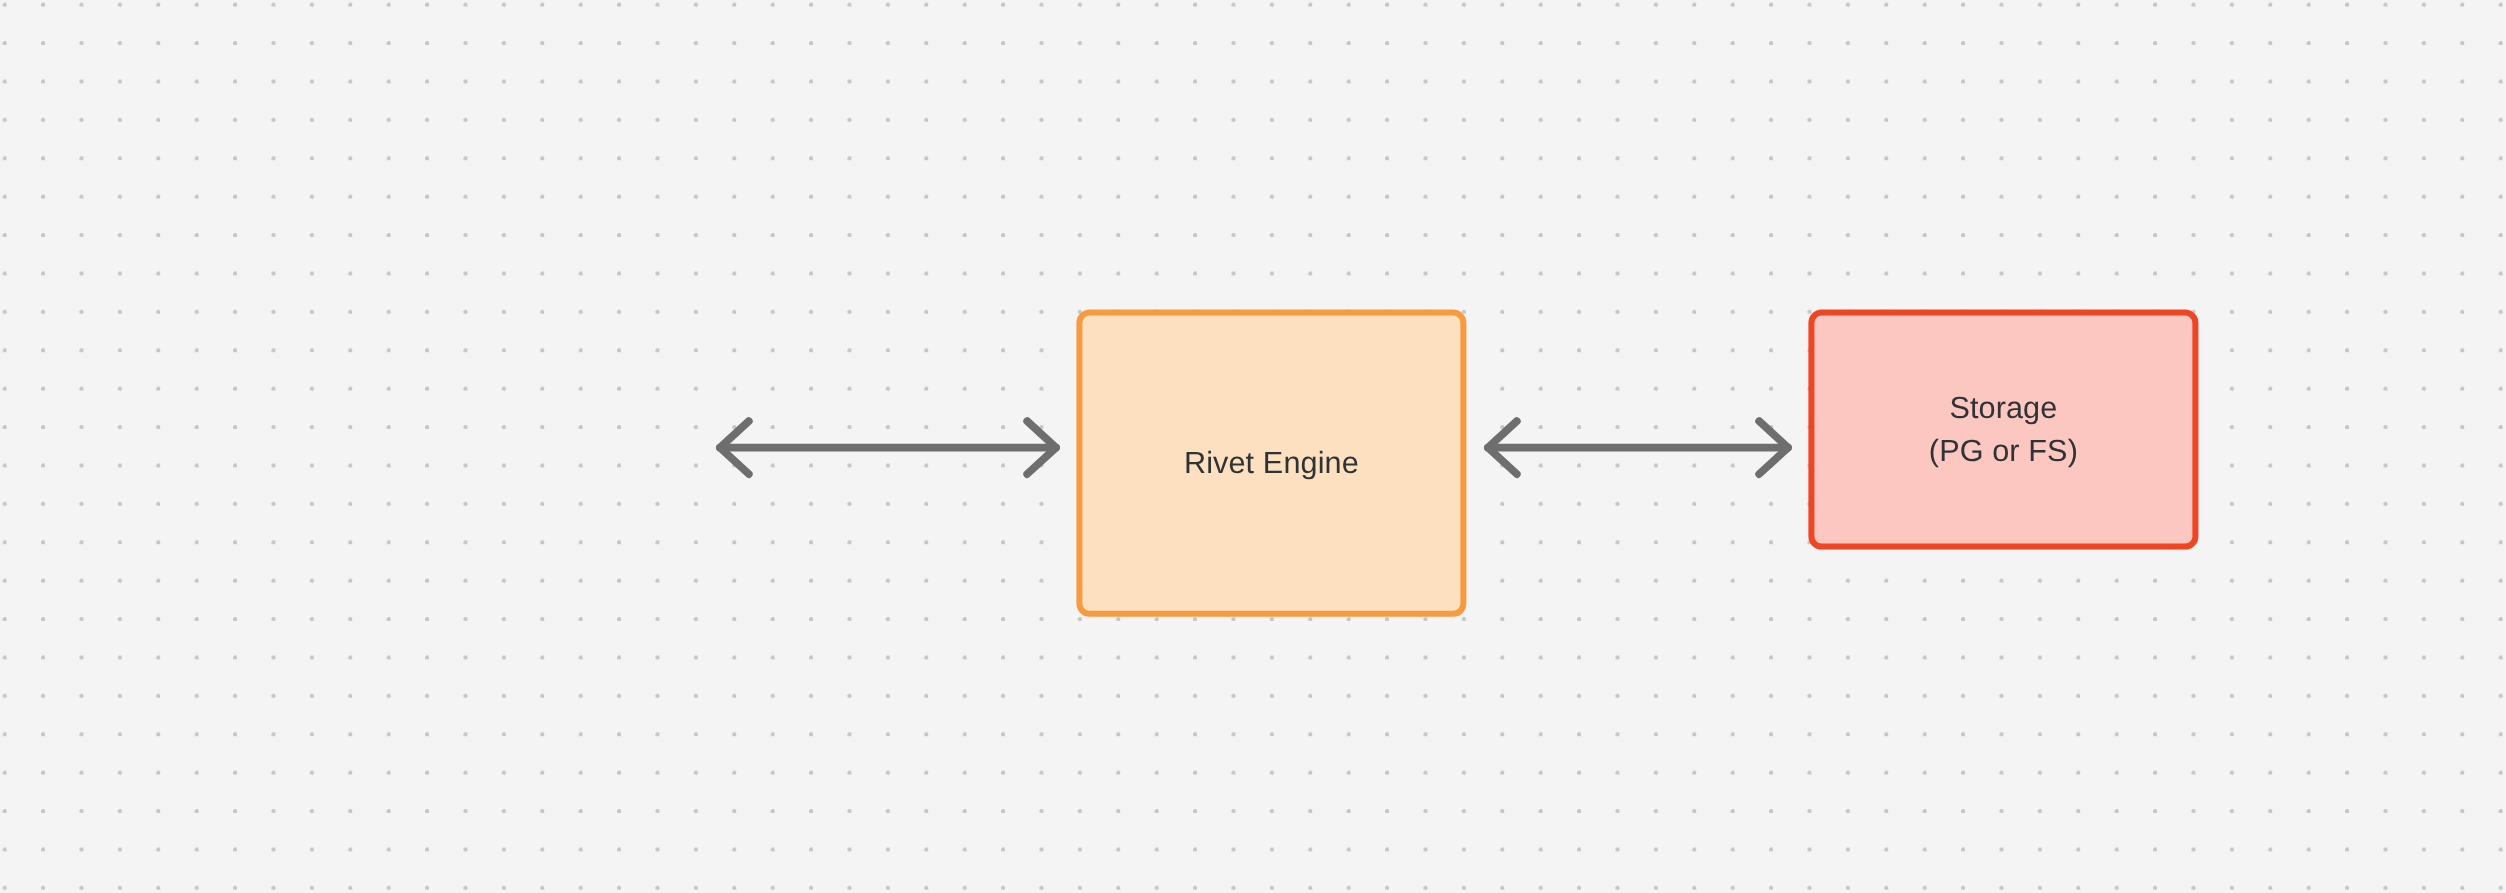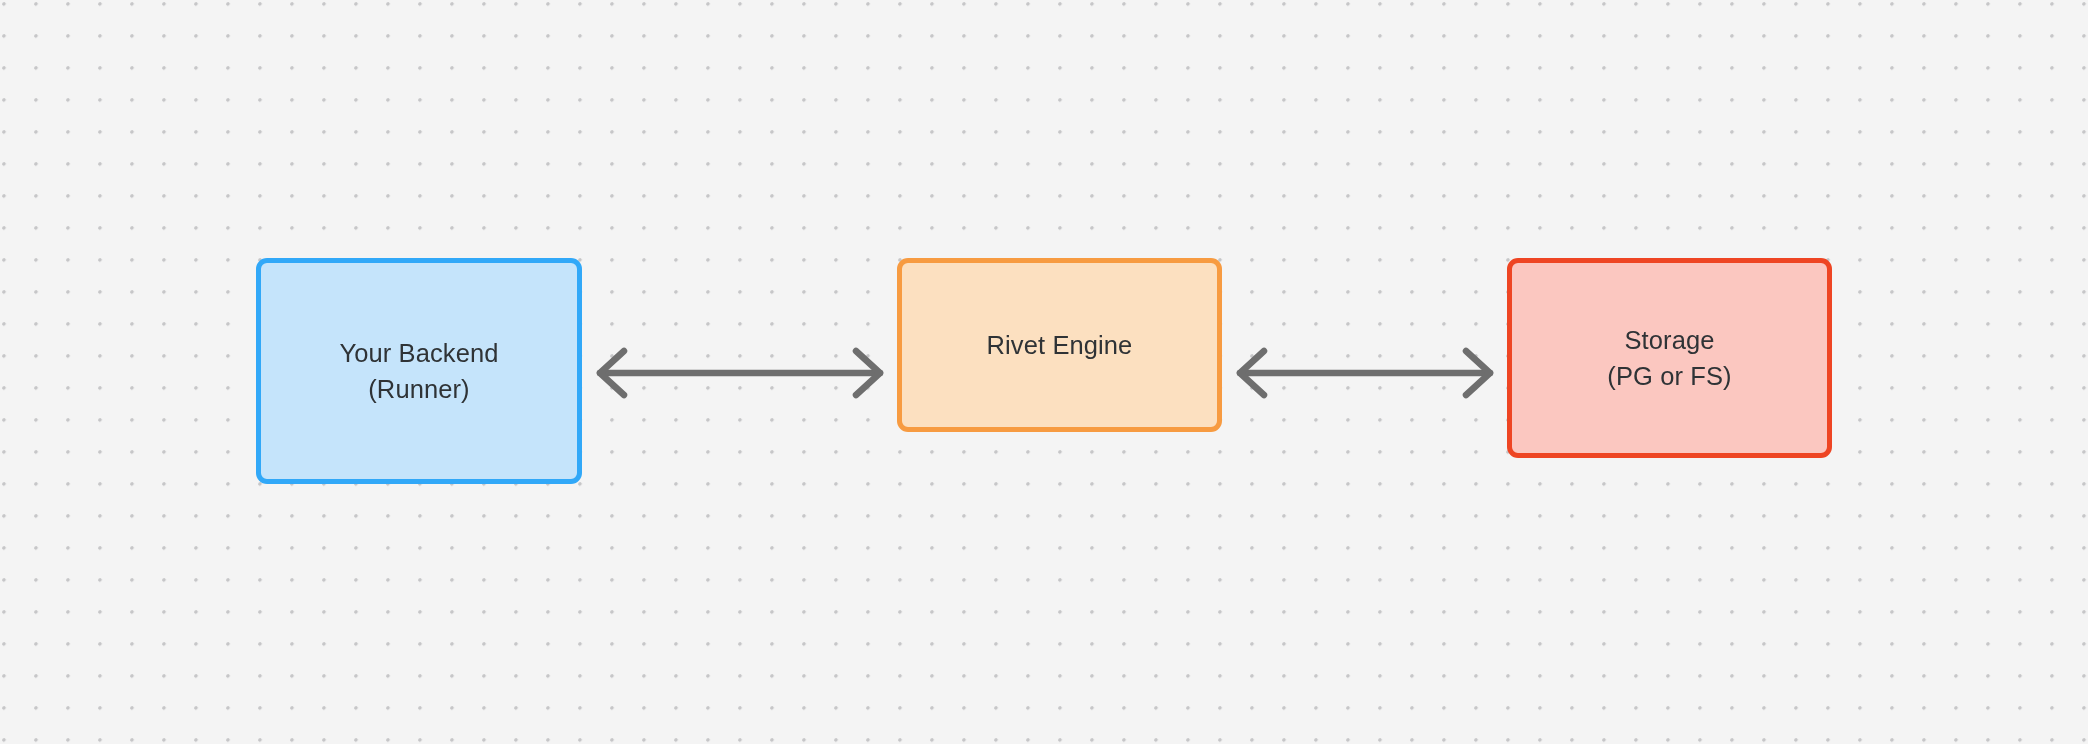--- a/index.html
+++ b/index.html
@@ -54,21 +54,21 @@
     top: 258px;
     width: 326px;
     height: 226px;
     background: #c5e4fb;
     border-color: #31a8f8;
   }
   #node-engine {
     left: 897px;
     top: 258px;
     width: 325px;
-    height: 174px;
+    height: 256px;
     background: #fce0c0;
     border-color: #f79b41;
   }
   #node-storage {
     left: 1507px;
     top: 258px;
     width: 325px;
     height: 200px;
     background: #fbc7c0;
     border-color: #ee4523;
@@ -93,24 +93,20 @@
     width: 100%;
     height: 100%;
     overflow: visible;
   }
 </style>
 </head>
 <body>
 
 <div id="canvas">
 
-  <div class="node" id="node-backend">
-    <span class="node-line">Your Backend</span>
-    <span class="node-line">(Runner)</span>
-  </div>
 
   <div class="edge" id="edge-backend-engine">
     <svg viewBox="0 0 296 84" preserveAspectRatio="none" aria-hidden="true">
       <g fill="none" stroke="#6e6e6e" stroke-width="6.5" stroke-linecap="round" stroke-linejoin="round">
         <line x1="8" y1="42" x2="288" y2="42"></line>
         <polyline points="32,20 8,42 32,64"></polyline>
         <polyline points="264,20 288,42 264,64"></polyline>
       </g>
     </svg>
   </div>

